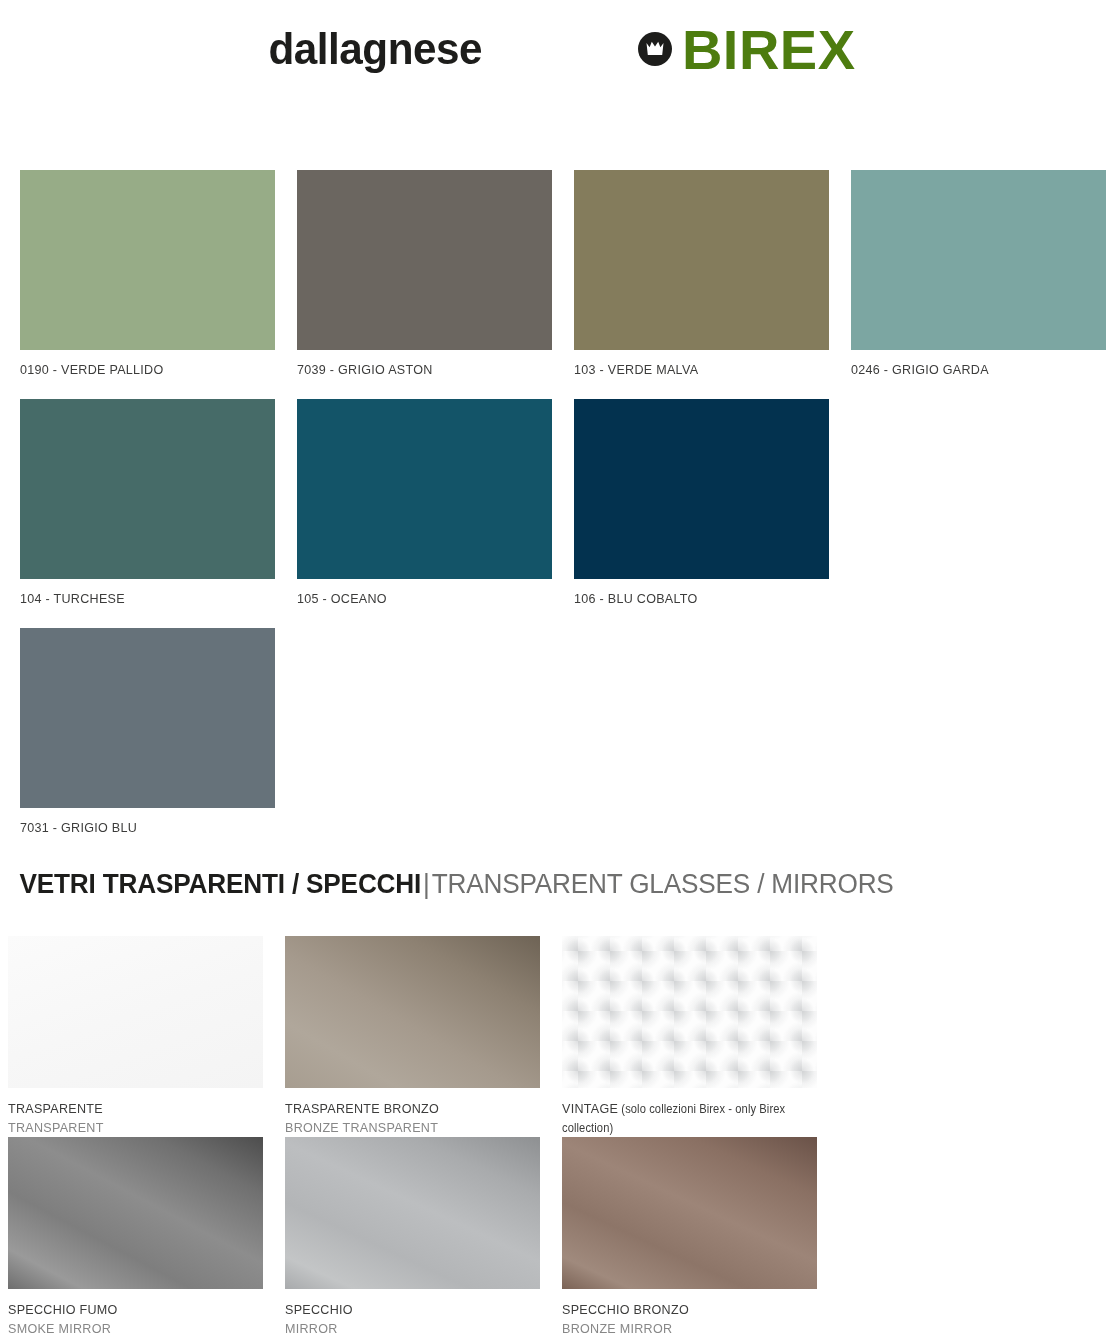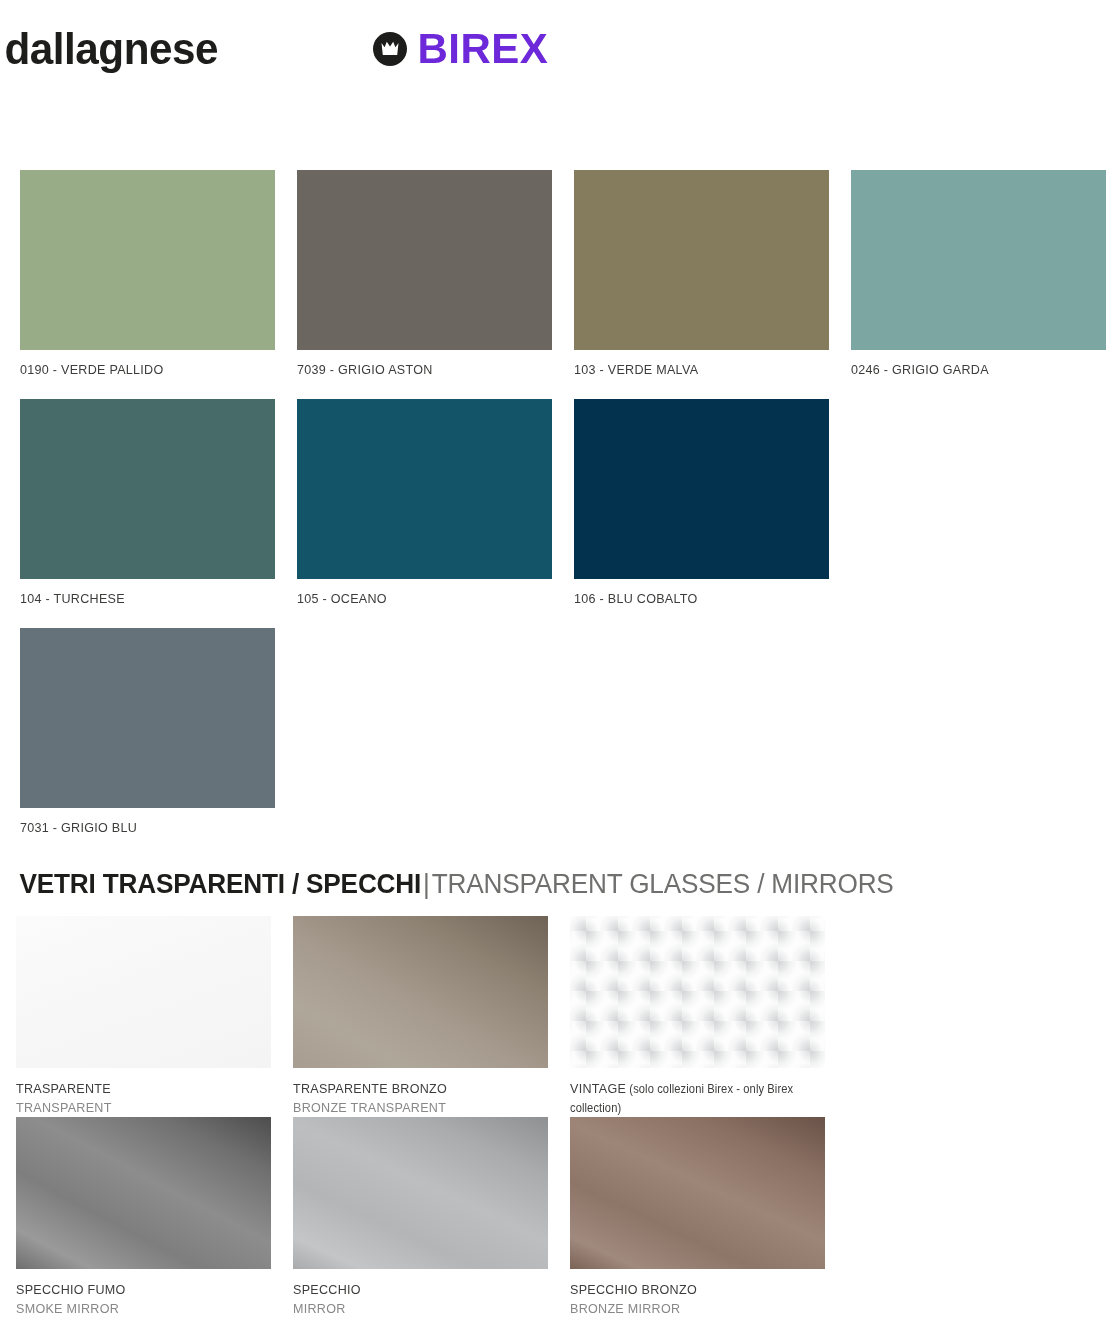--- a/index.html
+++ b/index.html
@@ -11,21 +11,21 @@
     font-family: "Liberation Sans", sans-serif;
     color: #1d1d1b;
     overflow: hidden;
   }
 
   
   .header {
     height: 92px;
     display: flex;
     align-items: center;
-    justify-content: flex-start;
+    justify-content: center;
     gap: 150px;
     padding-top: 6px;
   }
   .logo-dallagnese {
     font-size: 44px;
     font-weight: 700;
     letter-spacing: -0.5px;
     color: #1d1d1b;
     transform: scaleX(0.96);
   }
@@ -33,24 +33,24 @@
     display: flex;
     align-items: center;
     gap: 9px;
   }
   .birex-mark {
     width: 36px;
     height: 36px;
     flex: 0 0 36px;
   }
   .logo-birex-text {
-    font-size: 42px;
+    font-size: 56px;
     font-weight: 700;
     letter-spacing: 0.5px;
-    color: #6d28d9;
+    color: #4d7c0f;
   }
 
   
   .swatch-section {
     padding: 0 20px;
     margin-top: 78px;
   }
   .swatch-row {
     display: grid;
     grid-template-columns: repeat(4, 255px);
@@ -93,21 +93,21 @@
     font-weight: 300;
     color: #6f6f6e;
     padding: 0 2px;
   }
   .section-heading .en {
     font-weight: 400;
     color: #6f6f6e;
   }
 
   
-  .glass-section { padding: 0 16px; margin-top: 16px; }
+  .glass-section { padding: 0 8px; margin-top: 36px; }
   .glass-row {
     display: grid;
     grid-template-columns: repeat(4, 255px);
     column-gap: 22px;
   }
   .glass-cell { width: 255px; }
   .glass-chip {
     width: 255px;
     height: 152px;
     display: block;

